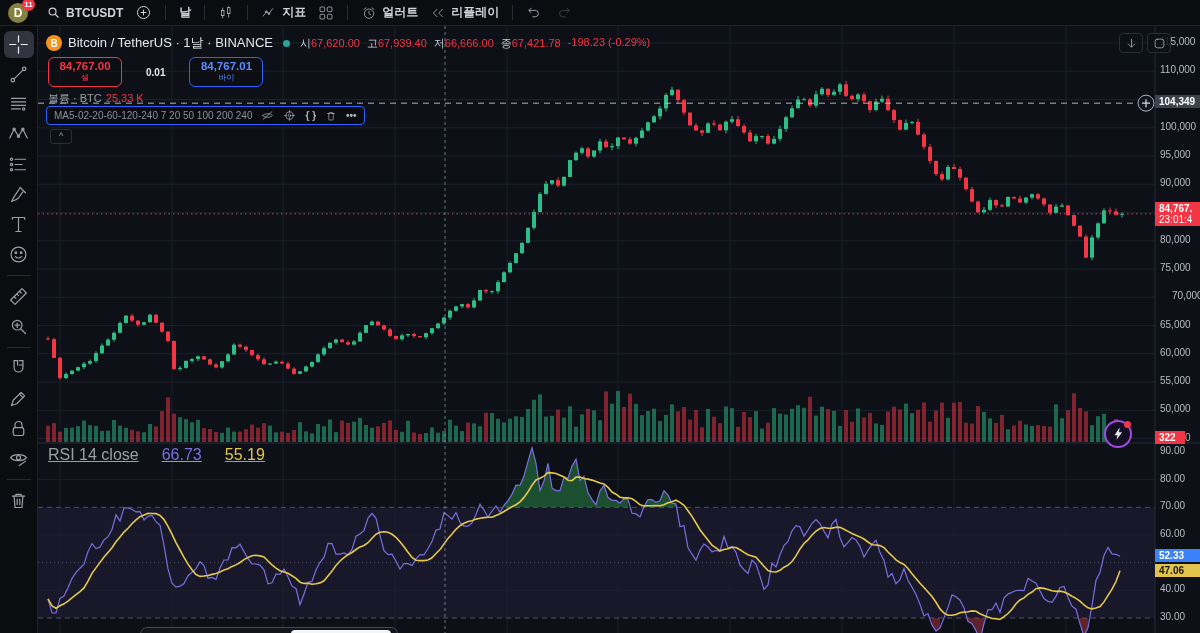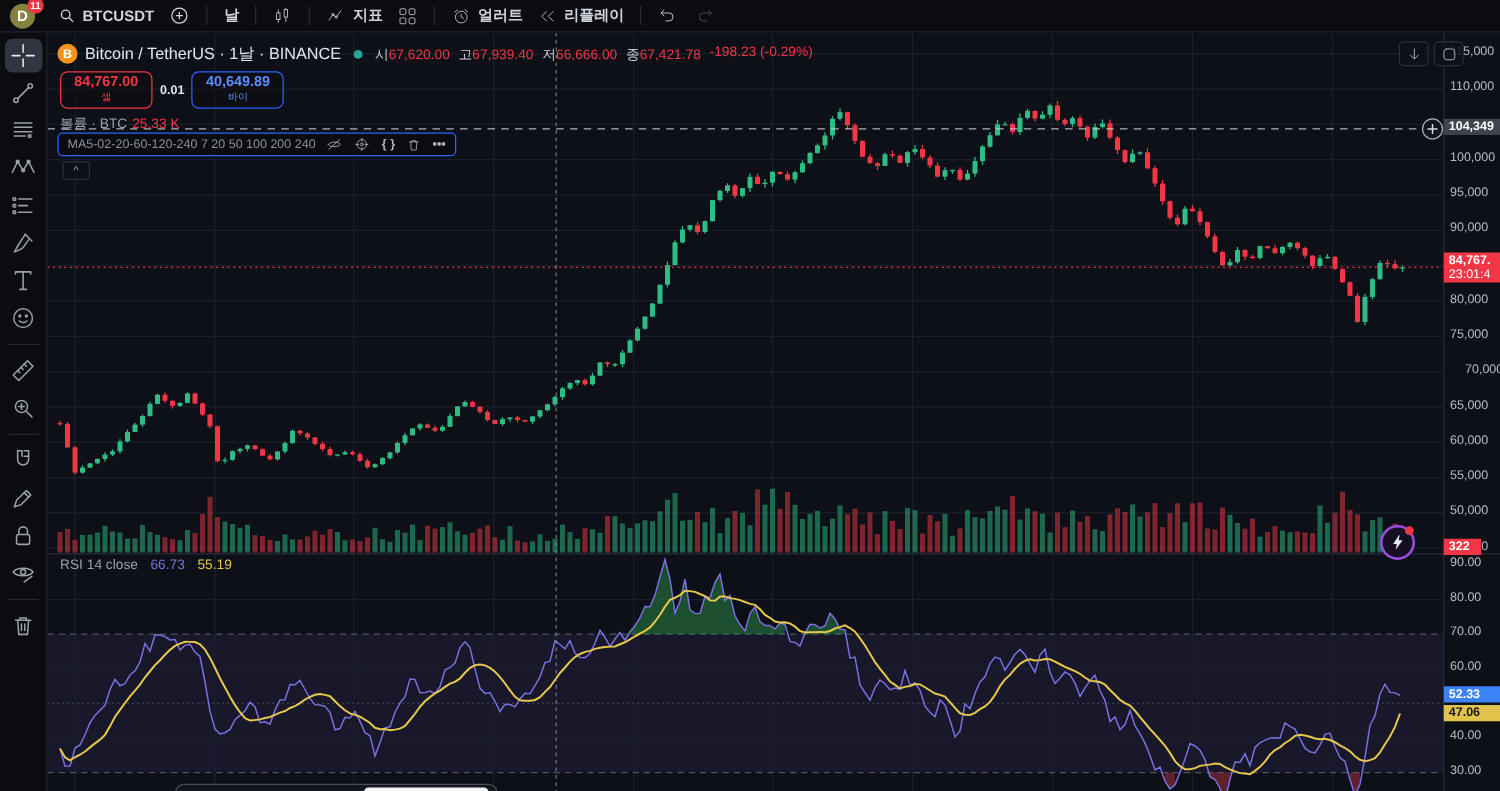--- a/index.html
+++ b/index.html
@@ -37,36 +37,36 @@
     white-space:nowrap; overflow:hidden; }
 
   
   .ovl { position:absolute; z-index:15; white-space:nowrap; }
   .sym-row { left:8px; top:8px; display:flex; align-items:center; gap:6px; font-size:13px; color:#e4e7ee; }
   .btc-ic { width:16px; height:16px; border-radius:50%; background:#f7931a; color:#fff; font-size:10px; font-weight:bold;
     display:flex; align-items:center; justify-content:center; }
   .mkt-dot { width:7px; height:7px; border-radius:50%; background:#26a69a; margin:0 4px; }
   .ohlc { display:flex; gap:7px; font-size:11px; }
   .ohlc .k { color:#c8ccd6; } .ohlc .v { color:#f23645; }
-  .trade-row { left:10px; top:31px; display:flex; align-items:center; gap:6px; }
+  .trade-row { left:10px; top:31px; display:flex; align-items:center; gap:24px; }
   .trd { min-width:74px; height:30px; border-radius:6px; display:flex; flex-direction:column; align-items:center;
     justify-content:center; line-height:11px; cursor:pointer; background:rgba(15,12,18,.55); }
   .trd .p { font-size:11.5px; font-weight:bold; } .trd .l { font-size:8px; }
   .sell { border:1px solid #f23645; color:#f23645; }
   .buy  { border:1px solid #2962ff; color:#5a8cff; }
   .sprd { color:#e4e7ee; font-size:10px; font-weight:bold; }
   .vol-row { left:10px; top:65px; font-size:11px; color:#9aa0aa; }
   .vol-row .rv { color:#f23645; margin-left:4px; }
   .ma-box { left:8px; top:80px; display:flex; align-items:center; gap:9px; border:1px solid #2962ff; border-radius:4px;
     background:rgba(10,12,18,.85); padding:2px 7px; font-size:10px; color:#8a909c; cursor:pointer; }
   .ma-box .mi { color:#aeb3bd; display:flex; align-items:center; cursor:pointer; font-size:10px; font-weight:bold; }
   .ma-box svg { stroke:#aeb3bd; fill:none; stroke-width:1.3; stroke-linecap:round; }
   .collapse { left:12px; top:103px; width:22px; height:15px; border:1px solid #2a2e39; border-radius:3px;
     background:rgba(13,16,23,.8); color:#9aa0aa; font-size:9px; text-align:center; line-height:13px; cursor:pointer; }
-  .rsi-legend { left:10px; top:420px; font-size:11px; color:#9aa0aa; display:flex; gap:10px; }
+  .rsi-legend { left:10px; top:420px; font-size:16px; color:#9aa0aa; display:flex; gap:23px;text-decoration:underline; }
   .rsi-legend .v1 { color:#7a6fe0; } .rsi-legend .v2 { color:#e5c84b; }
 
   .tr-btns { left:1081px; top:7px; display:flex; gap:4px; }
   .sq-btn { width:24px; height:20px; border:1px solid #2a2e39; border-radius:4px; background:rgba(13,16,23,.85);
     display:flex; align-items:center; justify-content:center; cursor:pointer; }
   .sq-btn svg { stroke:#b2b5be; fill:none; stroke-width:1.4; stroke-linecap:round; stroke-linejoin:round; }
 
   .fab { left:1066px; top:394px; width:28px; height:28px; border-radius:50%; border:2px solid #9b4de0;
     background:#160f23; display:flex; align-items:center; justify-content:center; cursor:pointer; z-index:16; }
   .fab .dot { position:absolute; right:-1px; top:-1px; width:7px; height:7px; border-radius:50%; background:#f23645; }
@@ -900,21 +900,21 @@
     </span>
   </div>
 
   <div class="ovl trade-row">
     <div class="trd sell">
       <span class="p">84,767.00</span>
         <span class="l">셀</span>
     </div>
     <span class="sprd">0.01</span>
     <div class="trd buy">
-      <span class="p">40,649.89</span>
+      <span class="p">84,767.01</span>
         <span class="l">바이</span>
     </div>
   </div>
 
   <div class="ovl vol-row">
     <span>볼륨 · BTC</span><span class="rv">25.33 K</span>
   </div>
 
   <div class="ovl ma-box">
     <span>MA5-02-20-60-120-240 7 20 50 100 200 240</span>

